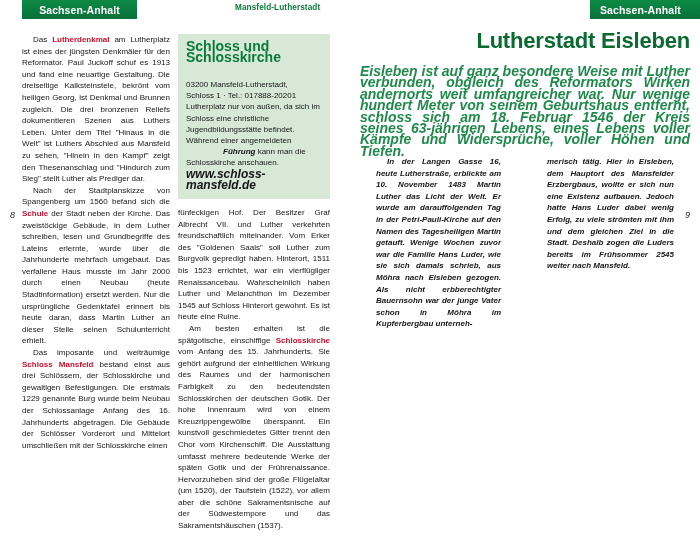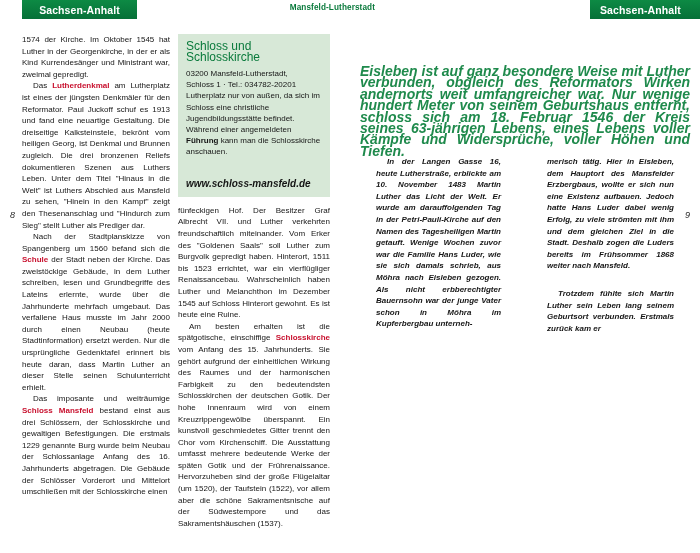--- a/index.html
+++ b/index.html
@@ -54,21 +54,21 @@
     display: flex;
     align-items: center;
     padding-left: 10px;
     box-sizing: border-box;
   }
   .runhead-center {
     position: absolute;
     left: 235px;
     top: 3px;
     width: 140px;
-    text-align: right;
+    text-align: left;
     font-size: 8.2px;
     font-weight: bold;
     color: #0a7a3c;
     letter-spacing: 0.1px;
   }
 
   
   .folio {
     position: absolute;
     font-size: 9px;
@@ -123,32 +123,32 @@
   
   .infobox {
     background: #d7e8d7;
     padding: 7px 8px 8px 8px;
     box-sizing: border-box;
     width: 152px;
     margin-bottom: 8px;
   }
   .infobox-title {
     color: #0a7a3c;
-    font-weight: normal;
-    font-size: 12px;
+    font-weight: bold;
+    font-size: 14px;
     line-height: 11px;
-    margin-bottom: 5px;
+    margin-bottom: 16px;
   }
   .infobox-body {
     font-size: 8.0px;
     line-height: 11.2px;
     color: #161616;
   }
-  .infobox-body .it { font-weight: bold; }
-  .infobox-url { font-style: italic; font-weight: bold; font-size: 10px; margin-top: 20px; }
+  .infobox-body .it { font-style: italic; font-weight: bold; margin-left: 37px; }
+  .infobox-url { font-style: italic; font-weight: bold; font-size: 12px; }
 
   
   .page-right {
     position: absolute;
     left: 345px;
     top: 0;
     width: 355px;
     height: 553px;
   }
   .chapter-title {
@@ -207,53 +207,52 @@
   <div class="tab-right">
     <span>Sachsen-Anhalt</span>
   </div>
 
   <div class="folio folio-left">8</div>
   <div class="folio folio-right">9</div>
 
   <div class="page-left">
 
     <div class="col-l1 bodytext">
-      <p>1574 der Kirche. Im Oktober 1545 hat Luther in der Georgenkirche, in der er als Kind Kurrendesänger und Ministrant war, zweimal gepredigt.</p>
       <p class="ind"><span>Das </span><span class="hl">Lutherdenkmal</span><span> am Lutherplatz ist eines der jüngsten Denkmäler für den Reformator. Paul Juckoff schuf es 1913 und fand eine neuartige Gestaltung. Die dreiseitige Kalksteinstele, bekrönt vom heiligen Georg, ist Denkmal und Brunnen zugleich. Die drei bronzenen Reliefs dokumentieren Szenen aus Luthers Leben. Unter dem Titel "Hinaus in die Welt" ist Luthers Abschied aus Mansfeld zu sehen, "Hinein in den Kampf" zeigt den Thesenanschlag und "Hindurch zum Sieg" stellt Luther als Prediger dar.</span></p>
       <p class="ind"><span>Nach der Stadtplanskizze von Spangenberg um 1560 befand sich die </span><span class="hl">Schule</span><span> der Stadt neben der Kirche. Das zweistöckige Gebäude, in dem Luther schreiben, lesen und Grundbegriffe des Lateins erlernte, wurde über die Jahrhunderte mehrfach umgebaut. Das verfallene Haus musste im Jahr 2000 durch einen Neubau (heute Stadtinformation) ersetzt werden. Nur die ursprüngliche </span><span class="bold">Gedenktafel</span><span> erinnert bis heute daran, dass Martin Luther an dieser Stelle seinen Schulunterricht erhielt.</span></p>
       <p class="ind"><span>Das imposante und weiträumige </span><span class="hl">Schloss Mansfeld</span><span> bestand einst aus drei Schlössern, der Schlosskirche und gewaltigen Befestigungen. Die erstmals 1229 genannte Burg wurde beim Neubau der Schlossanlage Anfang des 16. Jahrhunderts abgetragen. Die Gebäude der Schlösser Vorderort und Mittelort umschließen mit der Schlosskirche einen</span></p>
     </div>
 
     <div class="col-l2">
       <div class="infobox">
         <div class="infobox-title">Schloss und Schlosskirche</div>
         <div class="infobox-body">
           <div>03200 Mansfeld-Lutherstadt,</div>
-          <div>Schloss 1 · Tel.: 034782-20201</div>
+          <div>Schloss 1 · Tel.: 017888-20201</div>
           <div><span>Lutherplatz nur von außen, da sich im Schloss eine christliche Jugendbildungsstätte befindet. Während einer angemeldeten </span><span class="it">Führung</span><span> kann man die Schlosskirche anschauen.</span></div>
           <div class="infobox-url">www.schloss-mansfeld.de</div>
         </div>
       </div>
       <div class="bodytext">
         <p>fünfeckigen Hof. Der Besitzer Graf Albrecht VII. und Luther verkehrten freundschaftlich miteinander. Vom Erker des "Goldenen Saals" soll Luther zum Burgvolk gepredigt haben. Hinterort, 1511 bis 1523 errichtet, war ein vierflügliger Renaissancebau. Wahrscheinlich haben Luther und Melanchthon im Dezember 1545 auf Schloss Hinterort gewohnt. Es ist heute eine Ruine.</p>
         <p class="ind"><span>Am besten erhalten ist die spätgotische, einschiffige </span><span class="hl">Schlosskirche</span><span> vom Anfang des 15. Jahrhunderts. Sie gehört aufgrund der einheitlichen Wirkung des Raumes und der harmonischen Farbigkeit zu den bedeutendsten Schlosskirchen der deutschen Gotik. Der hohe Innenraum wird von einem Kreuzrippengewölbe überspannt. Ein kunstvoll geschmiedetes Gitter trennt den Chor vom Kirchenschiff. Die Ausstattung umfasst mehrere bedeutende Werke der späten Gotik und der Frührenaissance. Hervorzuheben sind der große Flügelaltar (um 1520), der Taufstein (1522), vor allem aber die schöne Sakramentsnische auf der Südwestempore und das Sakramentshäuschen (1537).</span></p>
       </div>
     </div>
 
   </div>
 
   <div class="page-right">
 
+    <div class="chapter-title">Lutherstadt Eisleben</div>
 
     <div class="lead">Eisleben ist auf ganz besondere Weise mit Luther verbunden, obgleich des Reformators Wirken andernorts weit umfangreicher war. Nur wenige hundert Meter von seinem Geburtshaus entfernt, schloss sich am 18. Februar 1546 der Kreis seines 63-jährigen Lebens, eines Lebens voller Kämpfe und Widersprüche, voller Höhen und Tiefen.</div>
 
     <div class="col-r1 bodytext-it">
       <p class="ind">In der Langen Gasse 16, heute Lutherstraße, erblickte am 10. November 1483 Martin Luther das Licht der Welt. Er wurde am darauffolgenden Tag in der Petri-Pauli-Kirche auf den Namen des Tagesheiligen Martin getauft. Wenige Wochen zuvor war die Familie Hans Luder, wie sie sich damals schrieb, aus Möhra nach Eisleben gezogen. Als nicht erbberechtigter Bauernsohn war der junge Vater schon in Möhra im Kupferbergbau unterneh-</p>
     </div>
 
     <div class="col-r2 bodytext-it">
-      <p>merisch tätig. Hier in Eisleben, dem Hauptort des Mansfelder Erzbergbaus, wollte er sich nun eine Existenz aufbauen. Jedoch hatte Hans Luder dabei wenig Erfolg, zu viele strömten mit ihm und dem gleichen Ziel in die Stadt. Deshalb zogen die Luders bereits im Frühsommer 1868 weiter nach Mansfeld.</p>
-      <p class="ind">Trotzdem fühlte sich Martin Luther sein Leben lang seinem Geburtsort verbunden. Erstmals zurück kam er</p>
+      <p>merisch tätig. Hier in Eisleben, dem Hauptort des Mansfelder Erzbergbaus, wollte er sich nun eine Existenz aufbauen. Jedoch hatte Hans Luder dabei wenig Erfolg, zu viele strömten mit ihm und dem gleichen Ziel in die Stadt. Deshalb zogen die Luders bereits im Frühsommer 2545 weiter nach Mansfeld.</p>
     </div>
 
   </div>
 
 </div>
 
 </body></html>

